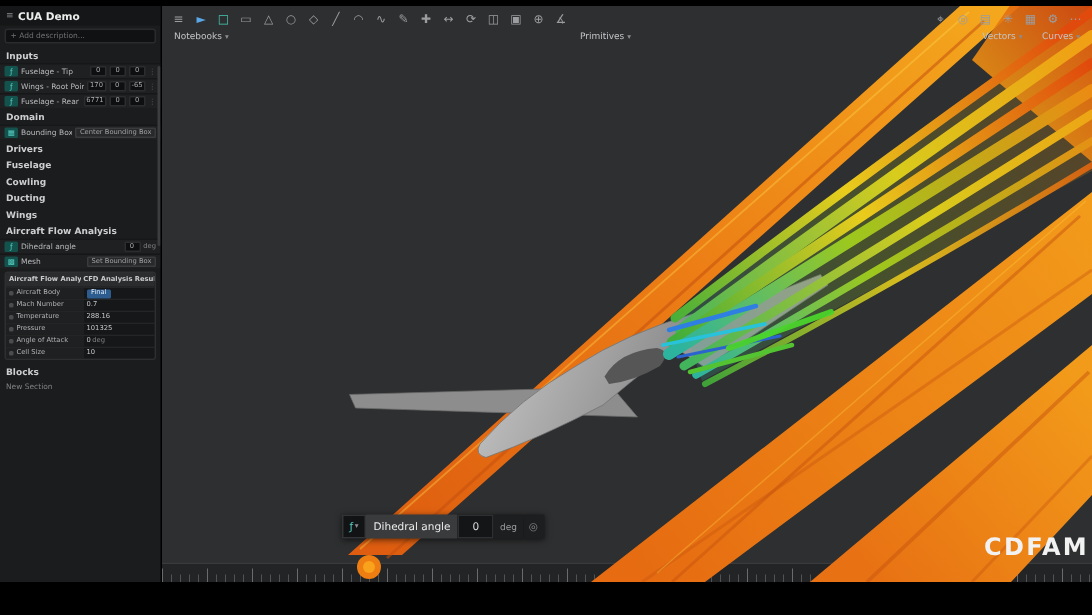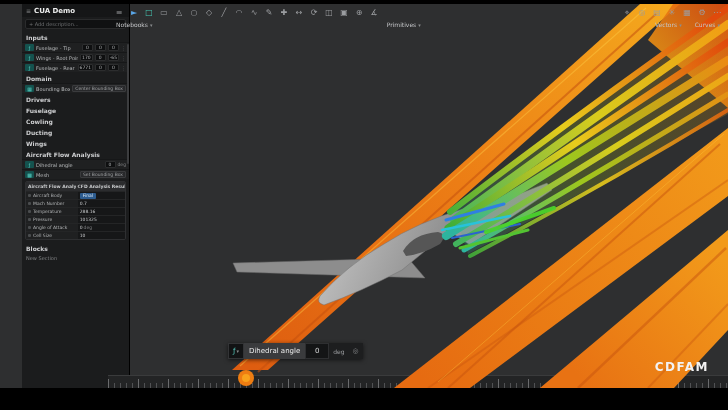--- a/index.html
+++ b/index.html
@@ -2,21 +2,21 @@
 <html><head>
 <meta charset="utf-8">
 <style>
   * { margin:0; padding:0; box-sizing:border-box; }
   html,body { width:728px; height:410px; background:#000; overflow:hidden;
               font-family:"DejaVu Sans", sans-serif; }
   .app { position:absolute; left:0; top:4px; width:728px; height:384px; background:#2e2f30; }
 
   
   .sidebar { position:absolute; left:0; top:0; width:108px; height:100%;
-             background:#1b1c1d; border-right:1px solid #000; overflow:hidden;margin-left:22px; }
+             background:#1b1c1d; border-right:1px solid #000; overflow:hidden; }
   .sb-header { height:13px; display:flex; align-items:center; gap:3px; padding:0 4px; background:#151617; }
   .sb-menu-ic { color:#8a8c8e; font-size:6px; }
   .sb-title { font-size:7px; font-weight:bold; color:#eceded; white-space:nowrap; }
   .sb-add { margin:2px 3px; height:10px; background:#101112; border:1px solid #2a2b2c; border-radius:2px;
             color:#6f7173; font-size:5px; display:flex; align-items:center; padding:0 3px; }
   .sb-section { font-size:6px; font-weight:bold; color:#cdced0; padding:3px 4px 1px; }
   .sb-row { display:flex; align-items:center; gap:2px; padding:1px 3px; height:10px; background:#1f2021;
             border-top:1px solid #161718; }
   .chip { width:9px; height:7px; background:#14524e; color:#57cfc2; font-size:5px; flex:0 0 auto;
           display:flex; align-items:center; justify-content:center; border-radius:1px; }
@@ -64,21 +64,21 @@
             filter:drop-shadow(0 1px 2px rgba(0,0,0,.6)); }
   .w-chip { width:16px; height:16px; background:#121314; border:1px solid #333436; display:flex; gap:1px;
             align-items:center; justify-content:center; color:#57cfc2; font-size:7px; }
   .w-label { height:16px; background:#3a3b3d; color:#ececec; font-size:7px; display:flex; align-items:center;
              padding:0 5px; white-space:nowrap; }
   .w-input { height:16px; width:24px; background:#141516; border:1px solid #2e2f31; color:#d8d9da; font-size:7px;
              display:flex; align-items:center; justify-content:center; }
   .w-unit { height:16px; background:#1d1e1f; color:#9b9da0; font-size:6px; display:flex; align-items:center; padding:0 4px; }
   .w-ic { width:14px; height:16px; background:#1d1e1f; color:#8b8d8f; font-size:7px; display:flex;
           align-items:center; justify-content:center; }
-  .watermark { position:absolute; right:19px; bottom:14px; z-index:7; color:#f2f2f2; font-size:12px;
+  .watermark { position:absolute; right:2px; bottom:14px; z-index:7; color:#f2f2f2; font-size:16px;
                font-weight:bold; letter-spacing:1.5px; }
 </style>
 </head>
 <body>
 
 <div class="app">
 
   <div class="sidebar">
     <div class="sb-header">
       <span class="sb-menu-ic">≡</span>

